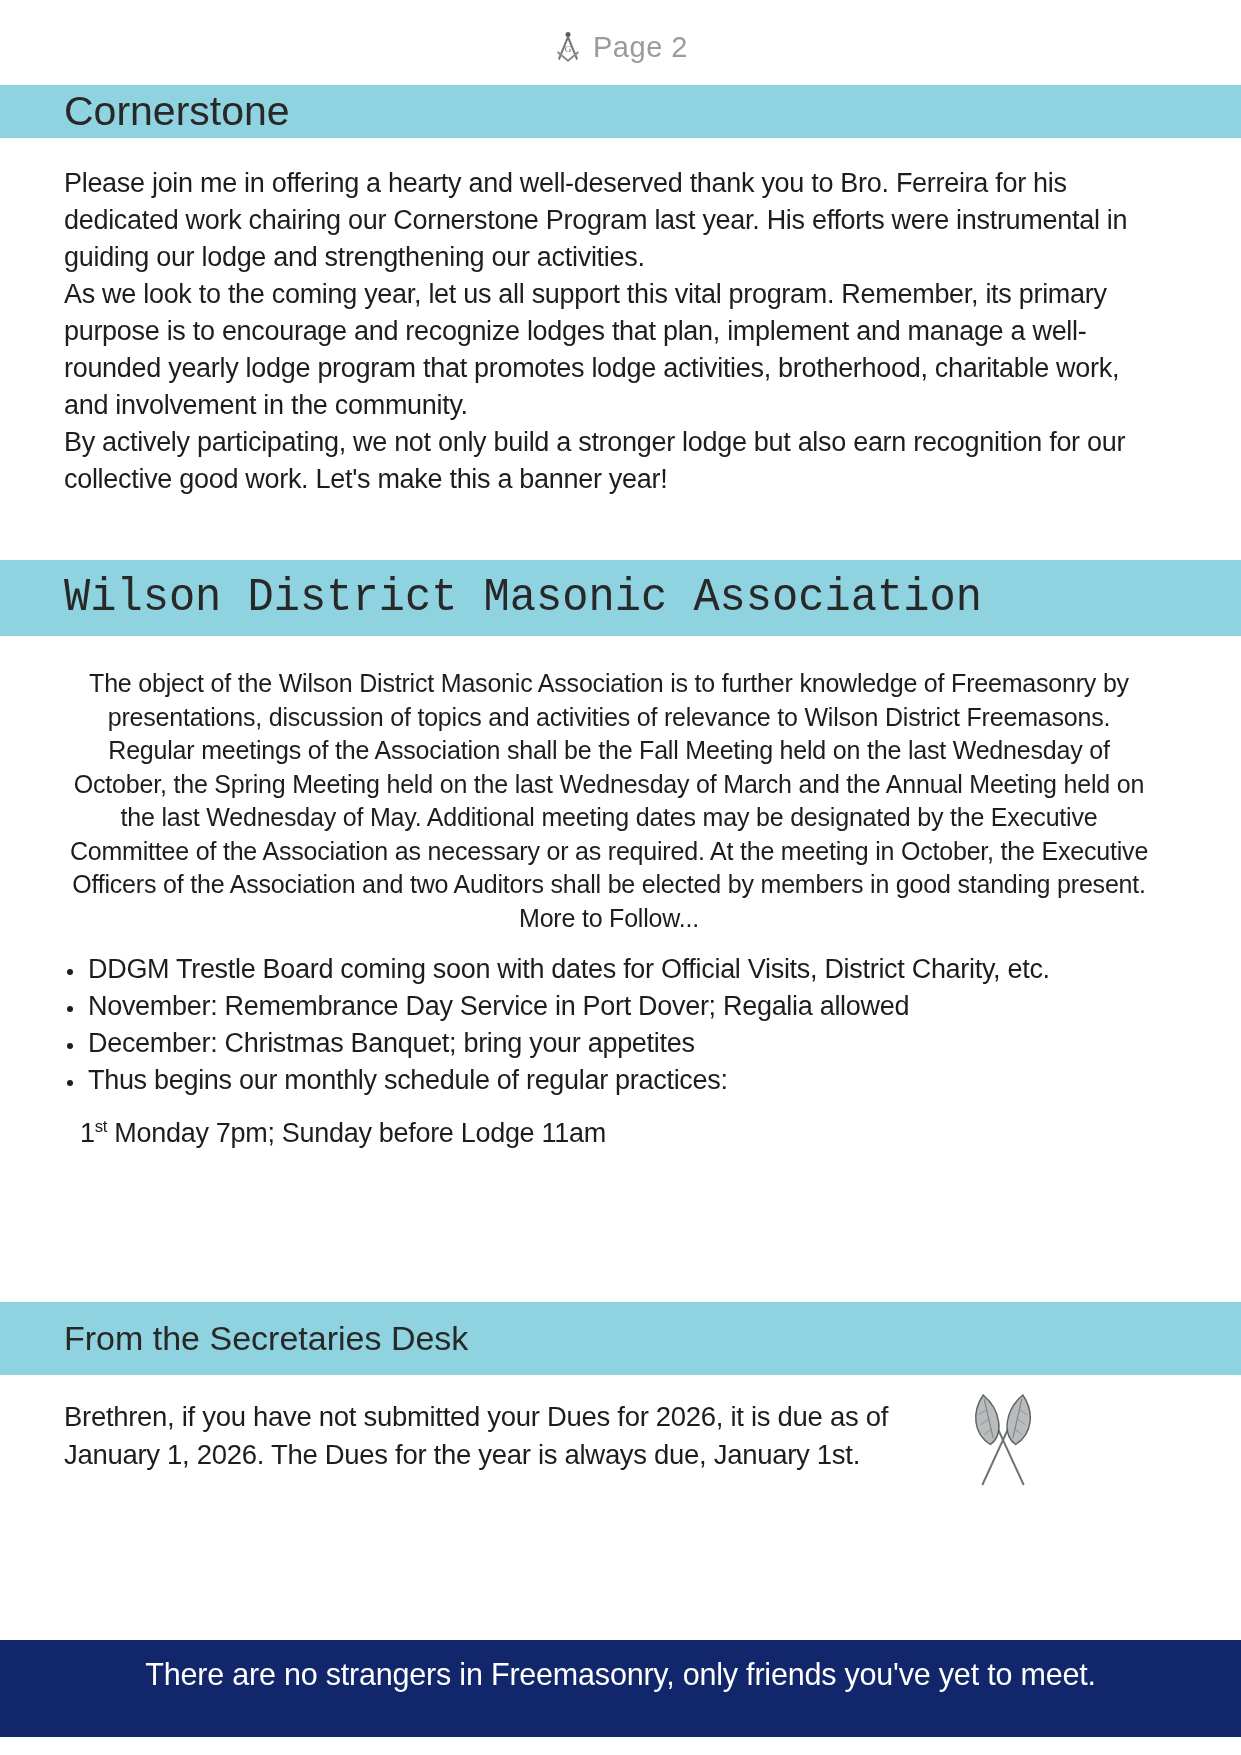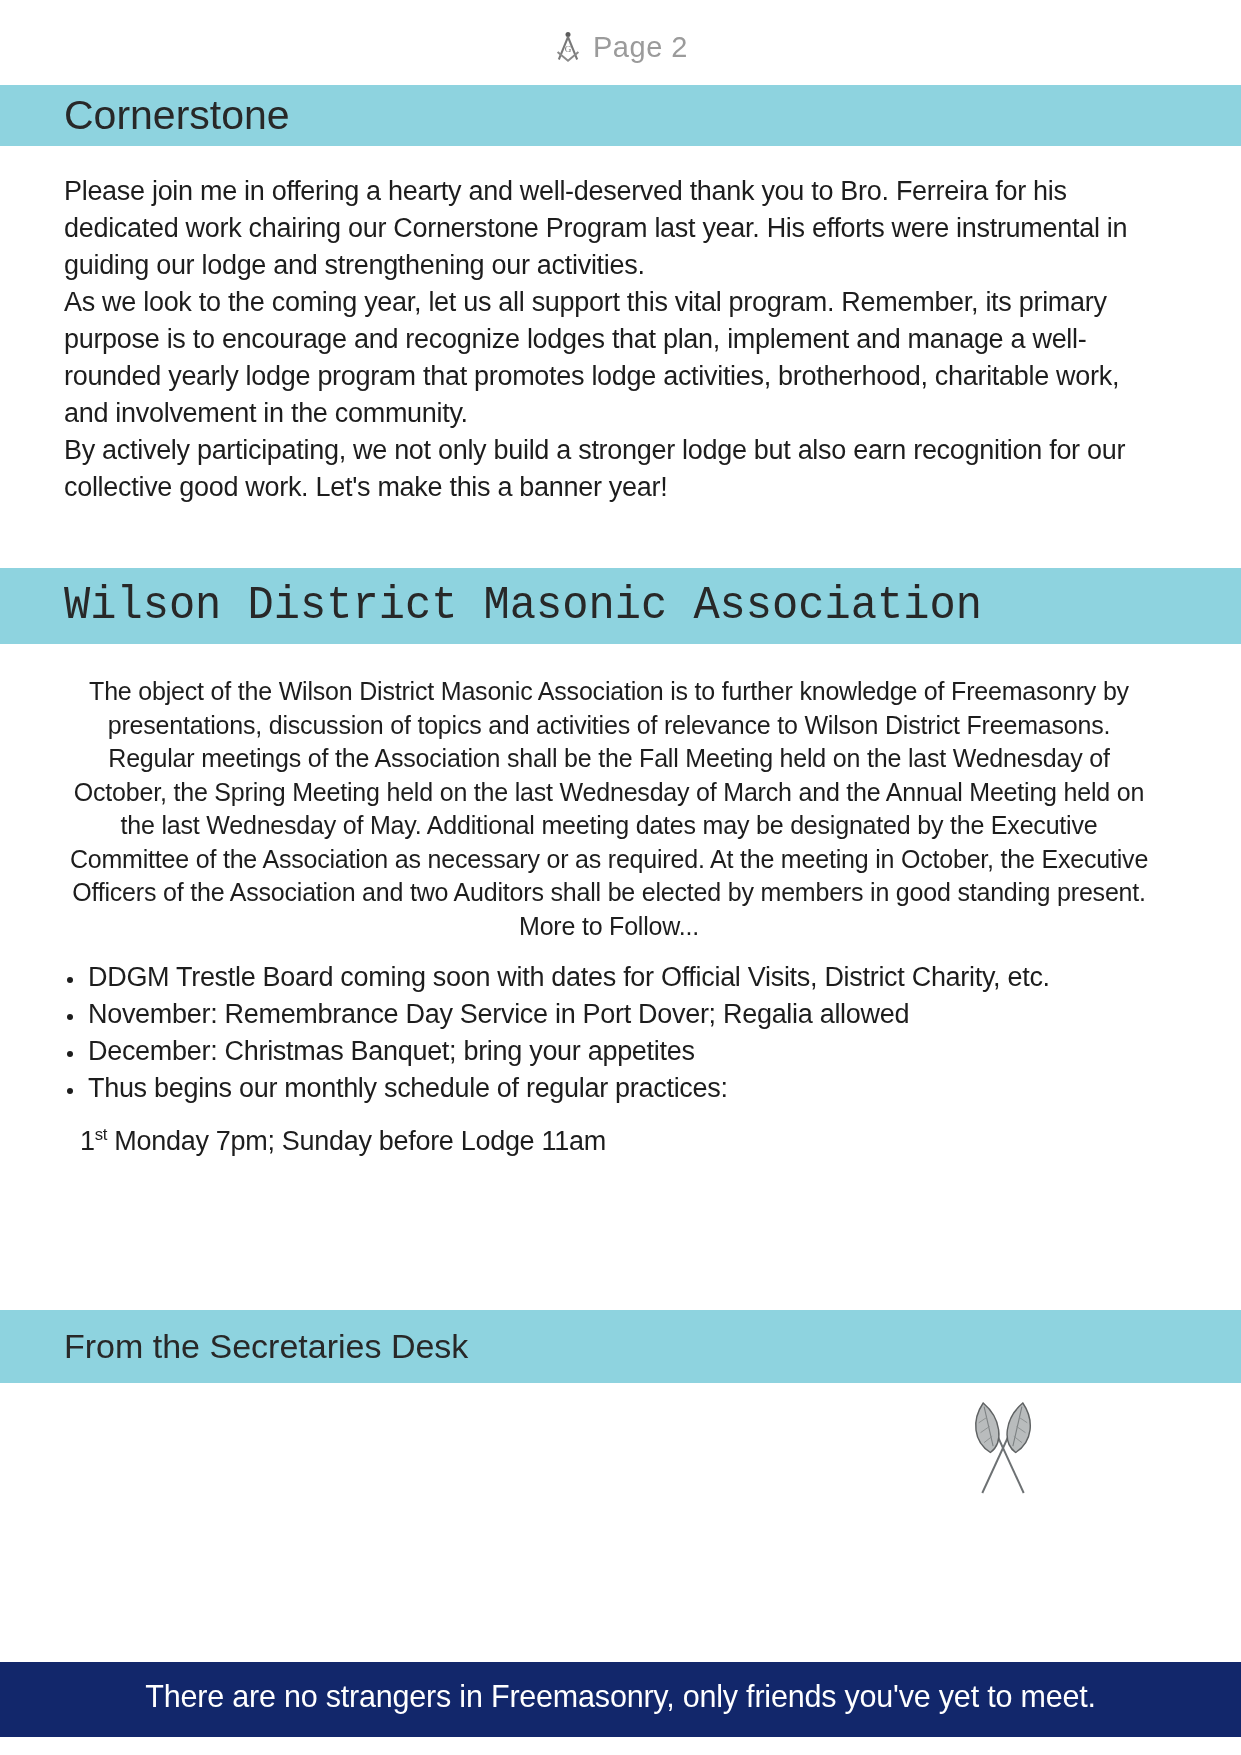--- a/index.html
+++ b/index.html
@@ -31,21 +31,21 @@
   
   .banner {
     background: #8ed3df;
     color: #282828;
     font-weight: 400;
     display: flex;
     align-items: center;
     padding-left: 64px;
     width: 1177px;
   }
-  .banner-cornerstone { margin-top: 19px; height: 61px; font-size: 41px; }
+  .banner-cornerstone { margin-top: 19px; height: 53px; font-size: 41px; }
   .banner-wilson      { margin-top: 62px; height: 76px; font-size: 46px; font-family: Liberation Mono, monospace; }
   .banner-wilson .banner-text { transform: scaleX(0.95); transform-origin: left center; }
   .banner-note        { margin-top: 52px; height: 64px; font-size: 44px; }
   .banner-secretaries { margin-top: 150px; height: 73px; font-size: 34px; }
 
   
   .section-body {
     margin: 18px 62px 0 64px;
     font-size: 27px;
     line-height: 37px;
@@ -101,21 +101,21 @@
     width: 72px;
     height: 104px;
   }
 
   
   .footer {
     position: absolute;
     left: 0;
     right: 0;
     bottom: 18px;
-    height: 75px;
+    height: 97px;
     background: #12276b;
     color: #ffffff;
     box-sizing: border-box;
     padding-top: 17px;
     display: flex;
     justify-content: center;
     align-items: flex-start;
     font-size: 30.5px;
     letter-spacing: -0.2px;
   }
@@ -164,20 +164,21 @@
     </ul>
     <p class="schedule-line"><span>1</span><sup>st</sup><span> Monday 7pm; Sunday before Lodge 11am</span></p>
   </div>
 </section>
 
 <section>
   <h1 class="banner banner-secretaries">
     <span class="banner-text">From the Secretaries Desk</span>
   </h1>
   <div class="secretaries-row">
+    <p class="secretaries-text">Brethren, if you have not submitted your Dues for 2026, it is due as of January 1, 2026. The Dues for the year is always due, January 1st.</p>
     <div class="quill-wrap">
       <svg viewBox="0 0 80 112" width="72" height="104" aria-hidden="true">
 
         <path d="M18 8 L63 106" stroke="#6d7173" stroke-width="2.2" fill="none"></path>
         <path d="M62 8 L17 106" stroke="#6d7173" stroke-width="2.2" fill="none"></path>
 
         <path d="M18 6 C5 25 7 49 26 61 C41 50 38 23 18 6 Z" fill="#b9bcbd" stroke="#5f6263" stroke-width="1.6"></path>
         <path d="M19 10 L29 54" stroke="#7c8082" stroke-width="1.2" fill="none"></path>
         <path d="M22 22 L13 28 M25 32 L15 39 M28 43 L19 50" stroke="#8a8e8f" stroke-width="1" fill="none"></path>
 

